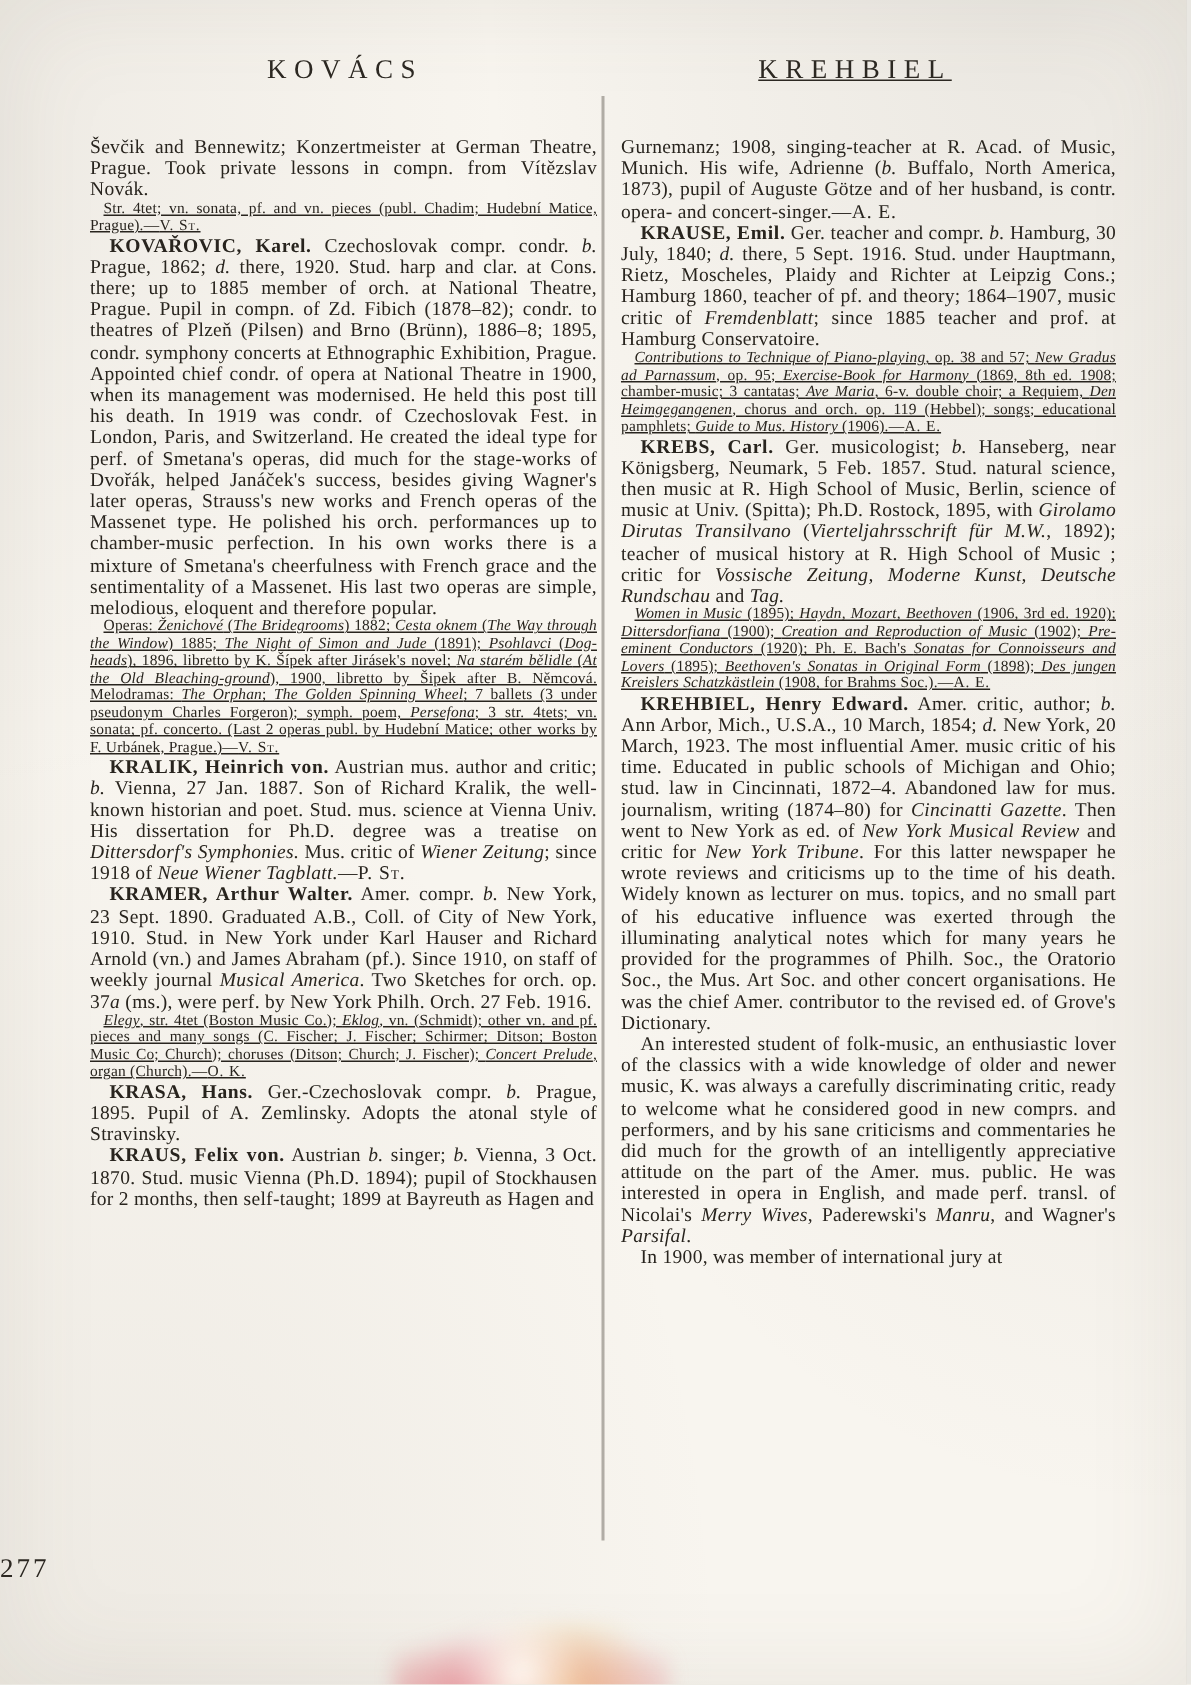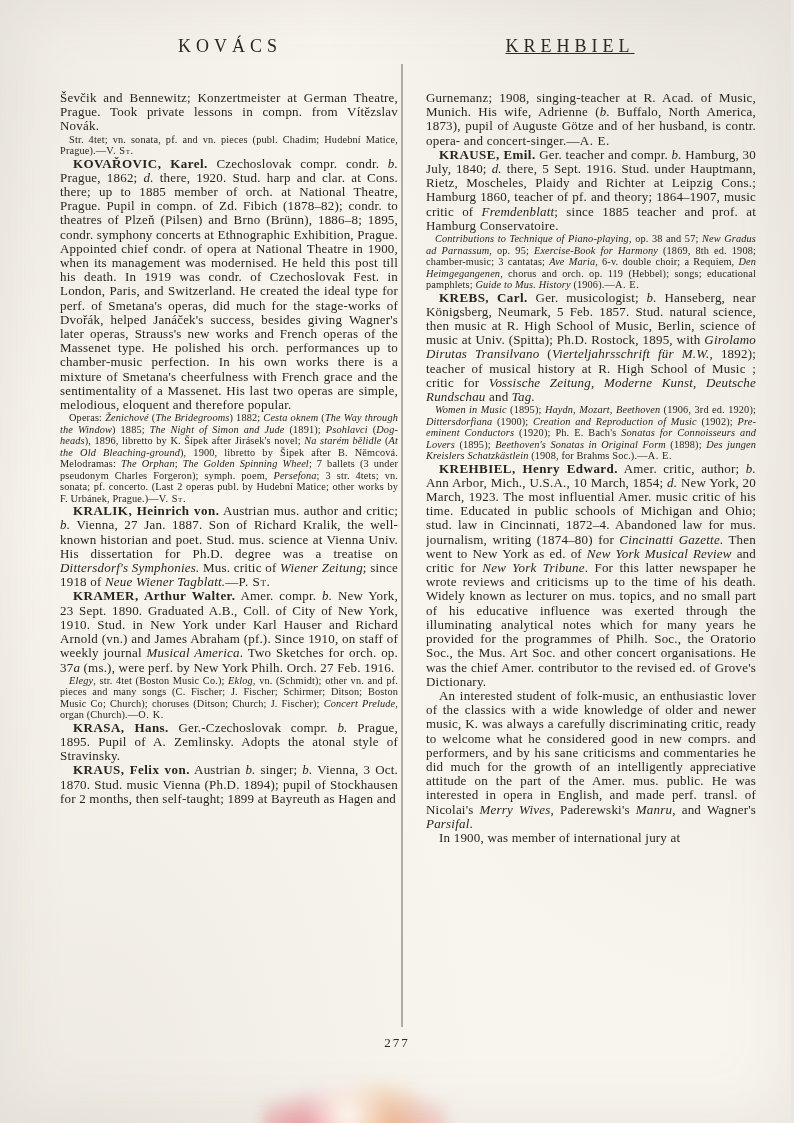--- a/index.html
+++ b/index.html
@@ -37,44 +37,44 @@
     width:1.5px;height:963px;
     background:#827d75;opacity:.6;
   }
   .columns{
     position:absolute;top:91px;left:60px;
     display:flex;
   }
   .column{
     height:950px;overflow:hidden;
   }
-  .column.left{width:338px;margin-right:28px;}
+  .column.left{width:338px;margin-right:16px;}
   .column.right{width:330px;}
   p.para{
     margin:0;padding:0;
     text-align:justify;
     color:#28241e;
   }
   p.body{
     font-size:13px;line-height:14.2px;
     letter-spacing:.2px;
   }
   p.small{
     font-size:10.3px;line-height:11.5px;
     letter-spacing:.15px;
+    text-decoration:underline;
   }
   p.indent{text-indent:13px;}
   p.small{text-indent:9px;}
   .seg-b{font-weight:bold;letter-spacing:.45px;}
   .seg-i{font-style:italic;}
   .seg-sc{font-variant:small-caps;letter-spacing:.6px;}
   .page-number{
     position:absolute;top:1035px;left:0;width:794px;
-    text-align:center;
-    font-size:13px;letter-spacing:2px;color:#2c2822;
+    font-size:18px;letter-spacing:2px;color:#2c2822;
   }
   .scan-stain{
     position:absolute;left:262px;top:1082px;
     width:185px;height:55px;
     background:
       radial-gradient(circle at 46% 62%, rgba(255,255,248,.95), transparent 42%),
       radial-gradient(circle at 62% 78%, rgba(240,205,125,.60), transparent 48%),
       radial-gradient(ellipse at 50% 65%, rgba(233,137,155,.62), transparent 72%),
       radial-gradient(ellipse at 28% 88%, rgba(222,92,100,.55), transparent 55%),
       radial-gradient(ellipse at 75% 95%, rgba(228,120,120,.40), transparent 55%);

